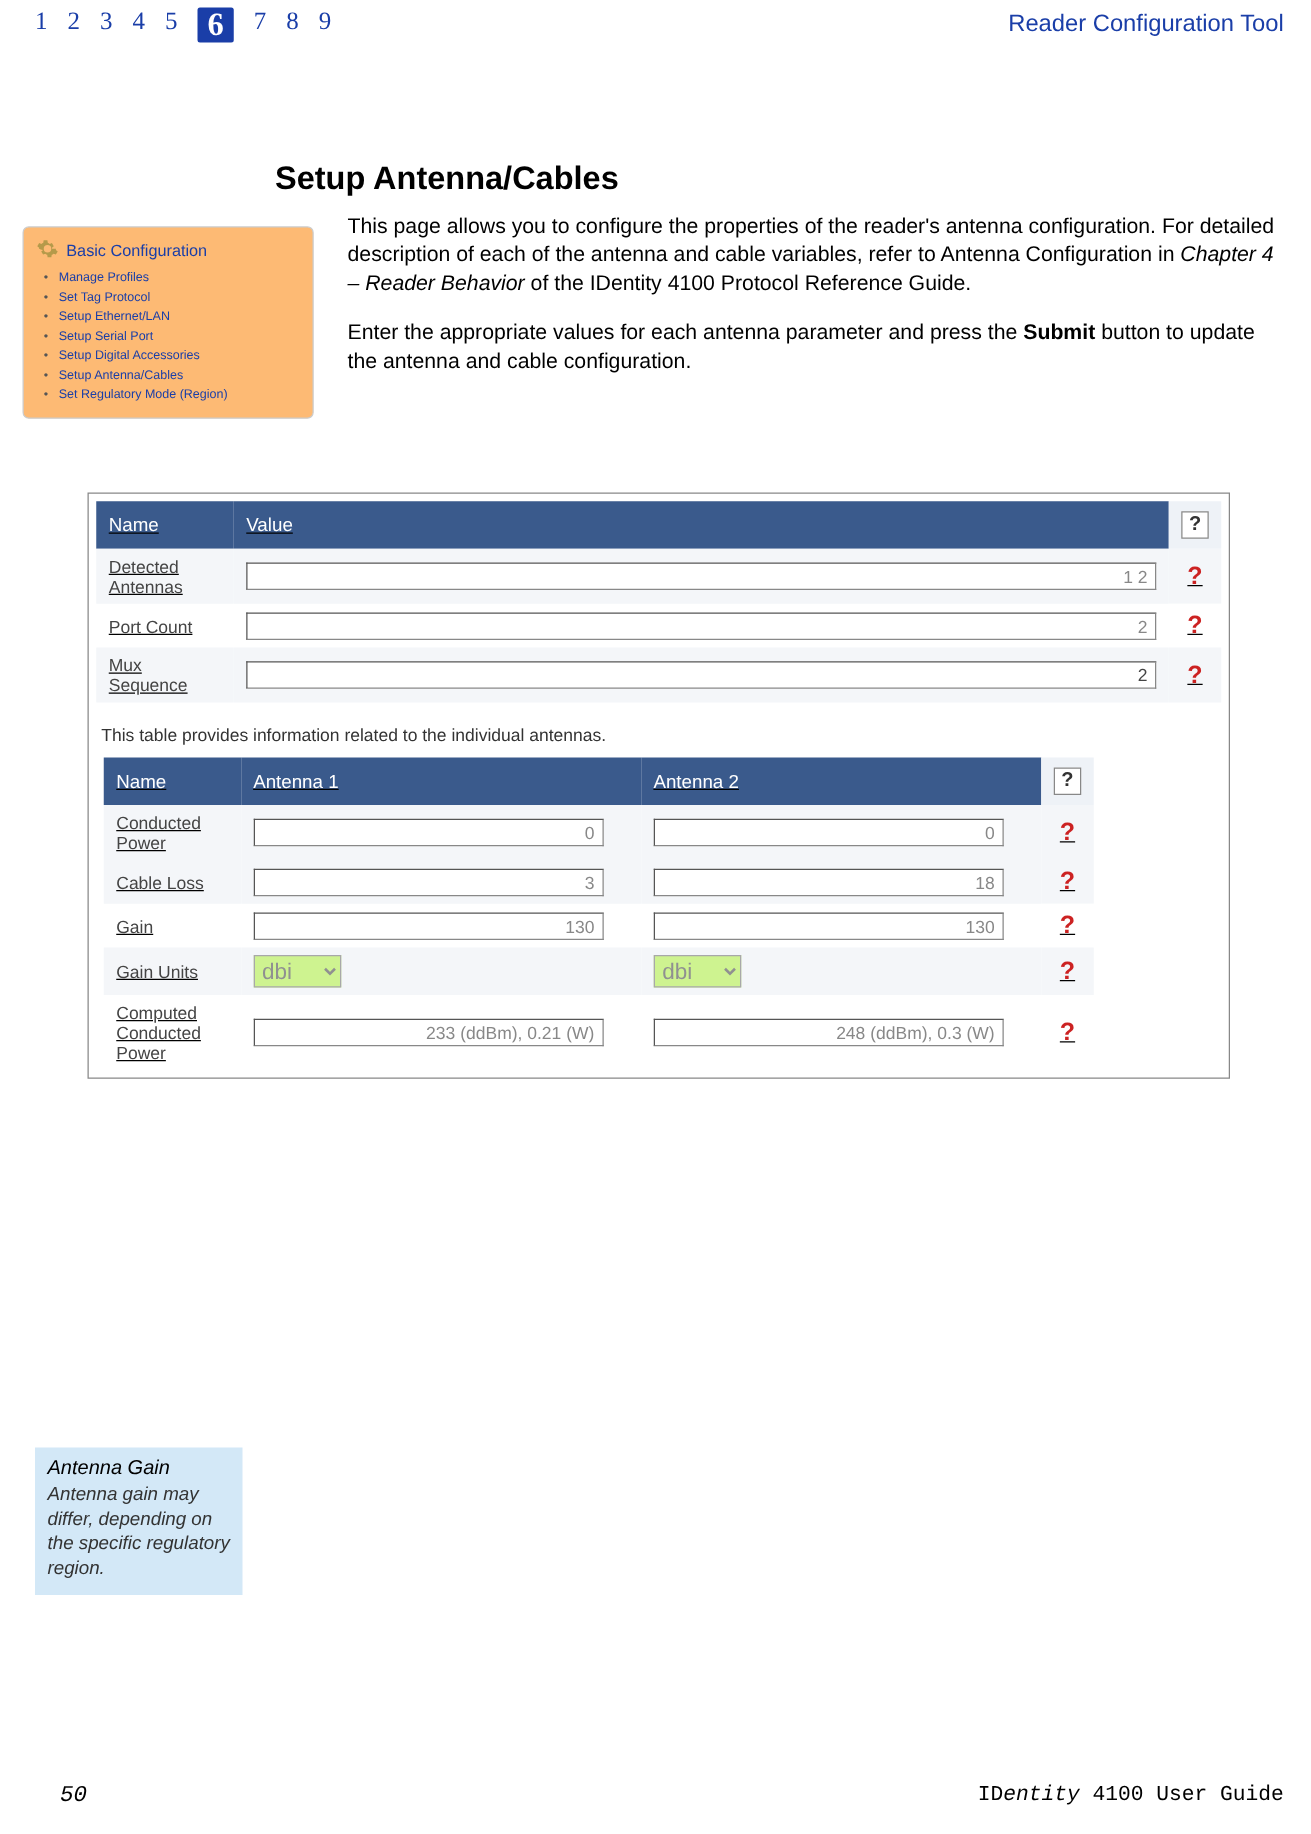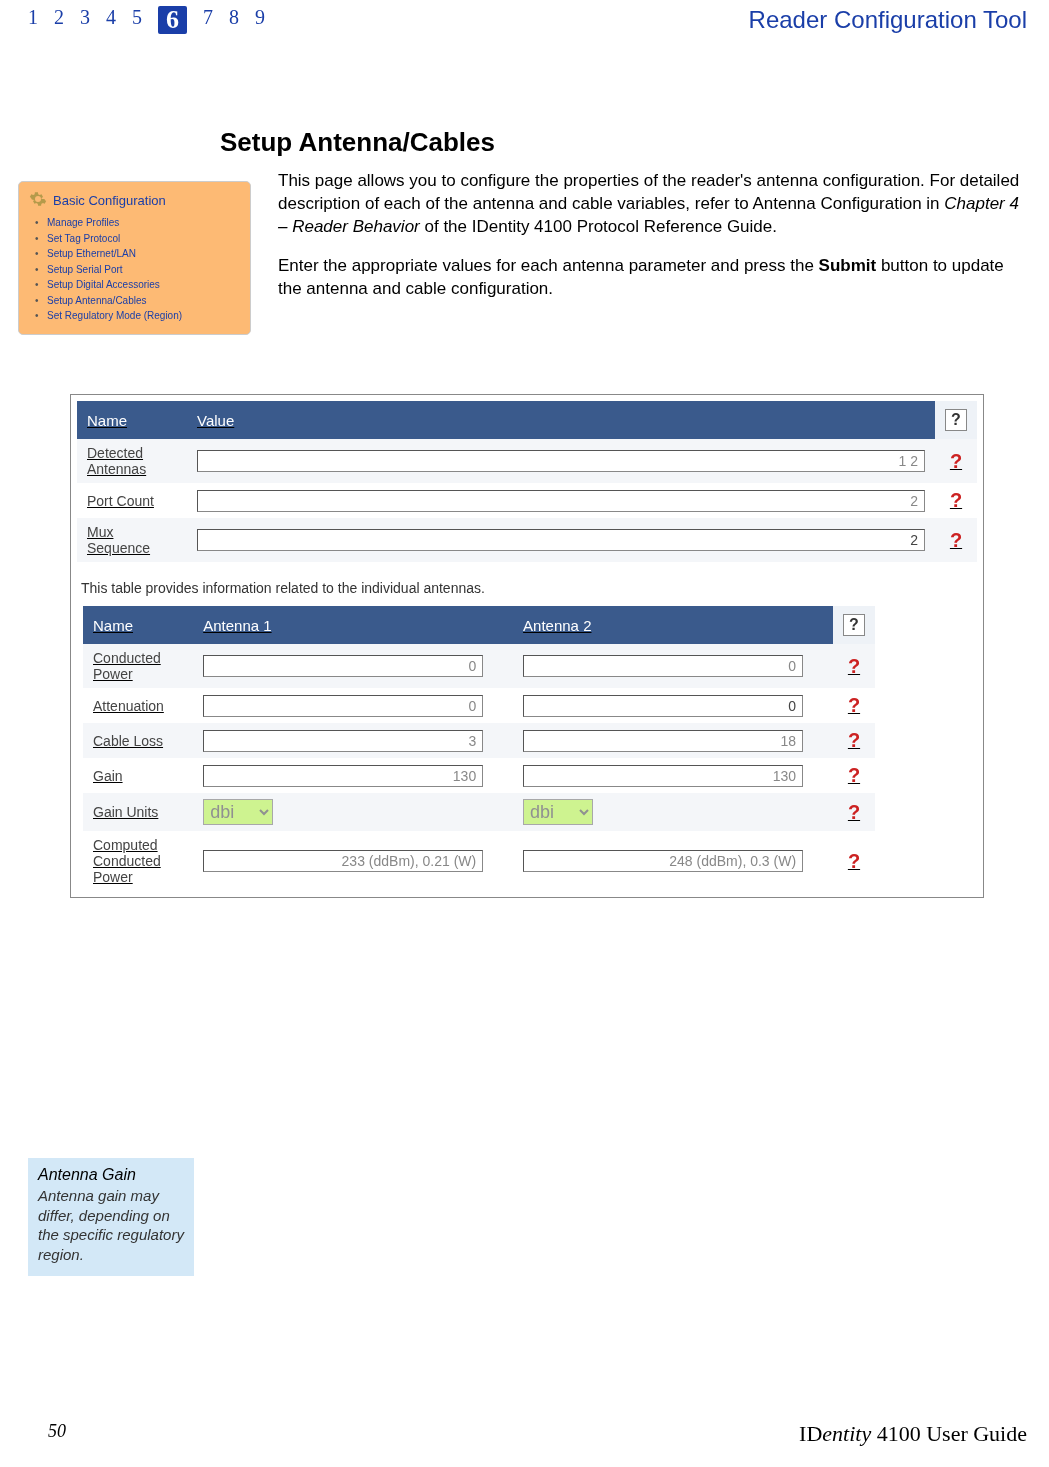--- a/index.html
+++ b/index.html
@@ -34,21 +34,21 @@
     color: #fff;
     font-size: 26px;
     font-weight: bold;
     padding: 0 8px;
     line-height: 28px;
     border-radius: 2px;
   }
   .toolname {
     font-family: Tahoma, Verdana, sans-serif;
     color: #1a3ea8;
-    font-size: 24px;
+    font-size: 19px;
     text-align: right;
   }
   
   .section-heading {
     position: absolute;
     top: 127px;
     left: 220px;
     font-family: Tahoma, Verdana, sans-serif;
     font-size: 26px;
     color: #000;
@@ -212,24 +212,24 @@
   }
   
   .footer {
     position: absolute;
     bottom: 20px;
     left: 0;
     width: 100%;
     display: flex;
     justify-content: space-between;
     padding: 0 22px 0 48px;
-    font-family: Liberation Serif, serif;
+    font-family: Liberation Mono, monospace;
   }
   .footer .pageno { font-style: italic; font-size: 18px; }
-  .footer .guide { font-style: italic; font-size: 22px; }
+  .footer .guide { font-style: italic; font-size: 17px; }
   .footer .guide .reg { font-style: normal; }
 </style>
 </head>
 <body>
 
 <div class="topbar">
   <div class="pagenums">
     <span>1</span>
     <span>2</span>
     <span>3</span>
@@ -311,26 +311,20 @@
       <th class="ant-col">Antenna 1</th>
       <th class="ant-col">Antenna 2</th>
       <th class="help-hdr"><span class="help-box">?</span></th>
     </tr>
     <tr class="row-alt">
       <td class="label">Conducted Power</td>
       <td><input type="text" disabled="" value="0" style=""></td>
       <td><input type="text" disabled="" value="0" style=""></td>
       <td class="help-cell"><span class="help-q">?</span></td>
     </tr>
-    <tr>
-      <td class="label">Attenuation</td>
-      <td><input type="text" disabled="" value="0" style=""></td>
-      <td><input type="text" value="0" style=""></td>
-      <td class="help-cell" style="background:#fff"><span class="help-q">?</span></td>
-    </tr>
     <tr class="row-alt">
       <td class="label">Cable Loss</td>
       <td><input type="text" disabled="" value="3" style=""></td>
       <td><input type="text" disabled="" value="18" style=""></td>
       <td class="help-cell"><span class="help-q">?</span></td>
     </tr>
     <tr>
       <td class="label">Gain</td>
       <td><input type="text" disabled="" value="130" style=""></td>
       <td><input type="text" disabled="" value="130" style=""></td>

